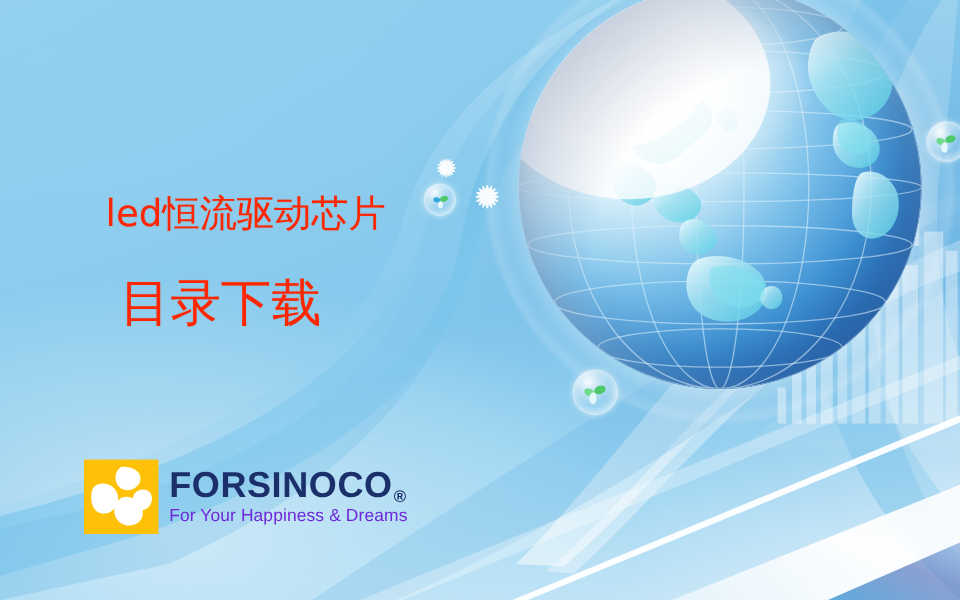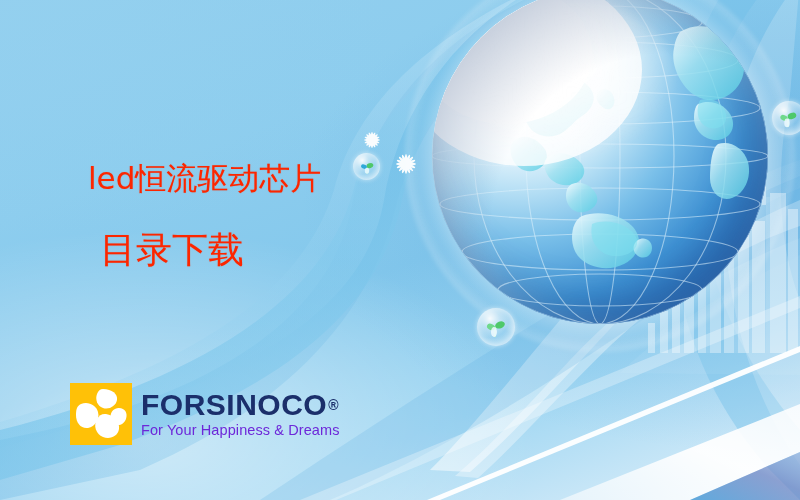--- a/index.html
+++ b/index.html
@@ -119,21 +119,21 @@
     font-size: 31px;
     line-height: 1.0;
     letter-spacing: 0px;
     white-space: nowrap;
     font-family: "DejaVu Sans", sans-serif;
     text-shadow: 0 0 1px rgba(255,60,0,0.35);
   }
   .headline.line2 {
     left: 100px;
     top: 232px;
-    font-size: 36px;
+    font-size: 42px;
   }
 
   
   .logo-wrap {
     position: absolute;
     left: 70px;
     top: 383px;
     display: flex;
     align-items: center;
     gap: 9px;
@@ -146,21 +146,21 @@
   }
   .logo-text { display: flex; flex-direction: column; justify-content: center; }
   .logo-name {
     color: #1b2f6b;
     font-size: 30px;
     font-weight: bold;
     letter-spacing: 0.5px;
     line-height: 1.0;
     font-family: "Liberation Sans", sans-serif;
     display: flex;
-    align-items: center;
+    align-items: flex-end;
   }
   .logo-name .reg {
     font-size: 14px;
     line-height: 1;
     margin-left: 1px;
     margin-top: 1px;
   }
   .logo-tag {
     color: #6d28d9;
     font-size: 14.5px;

